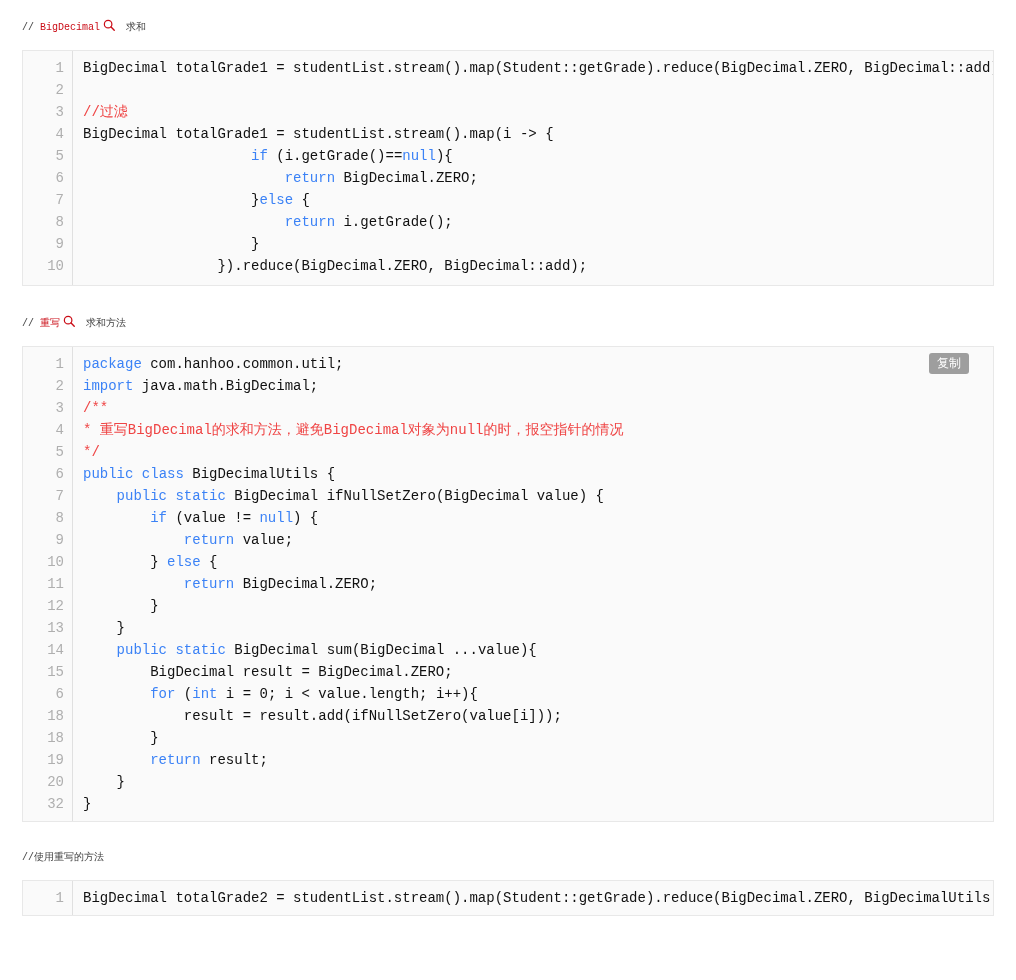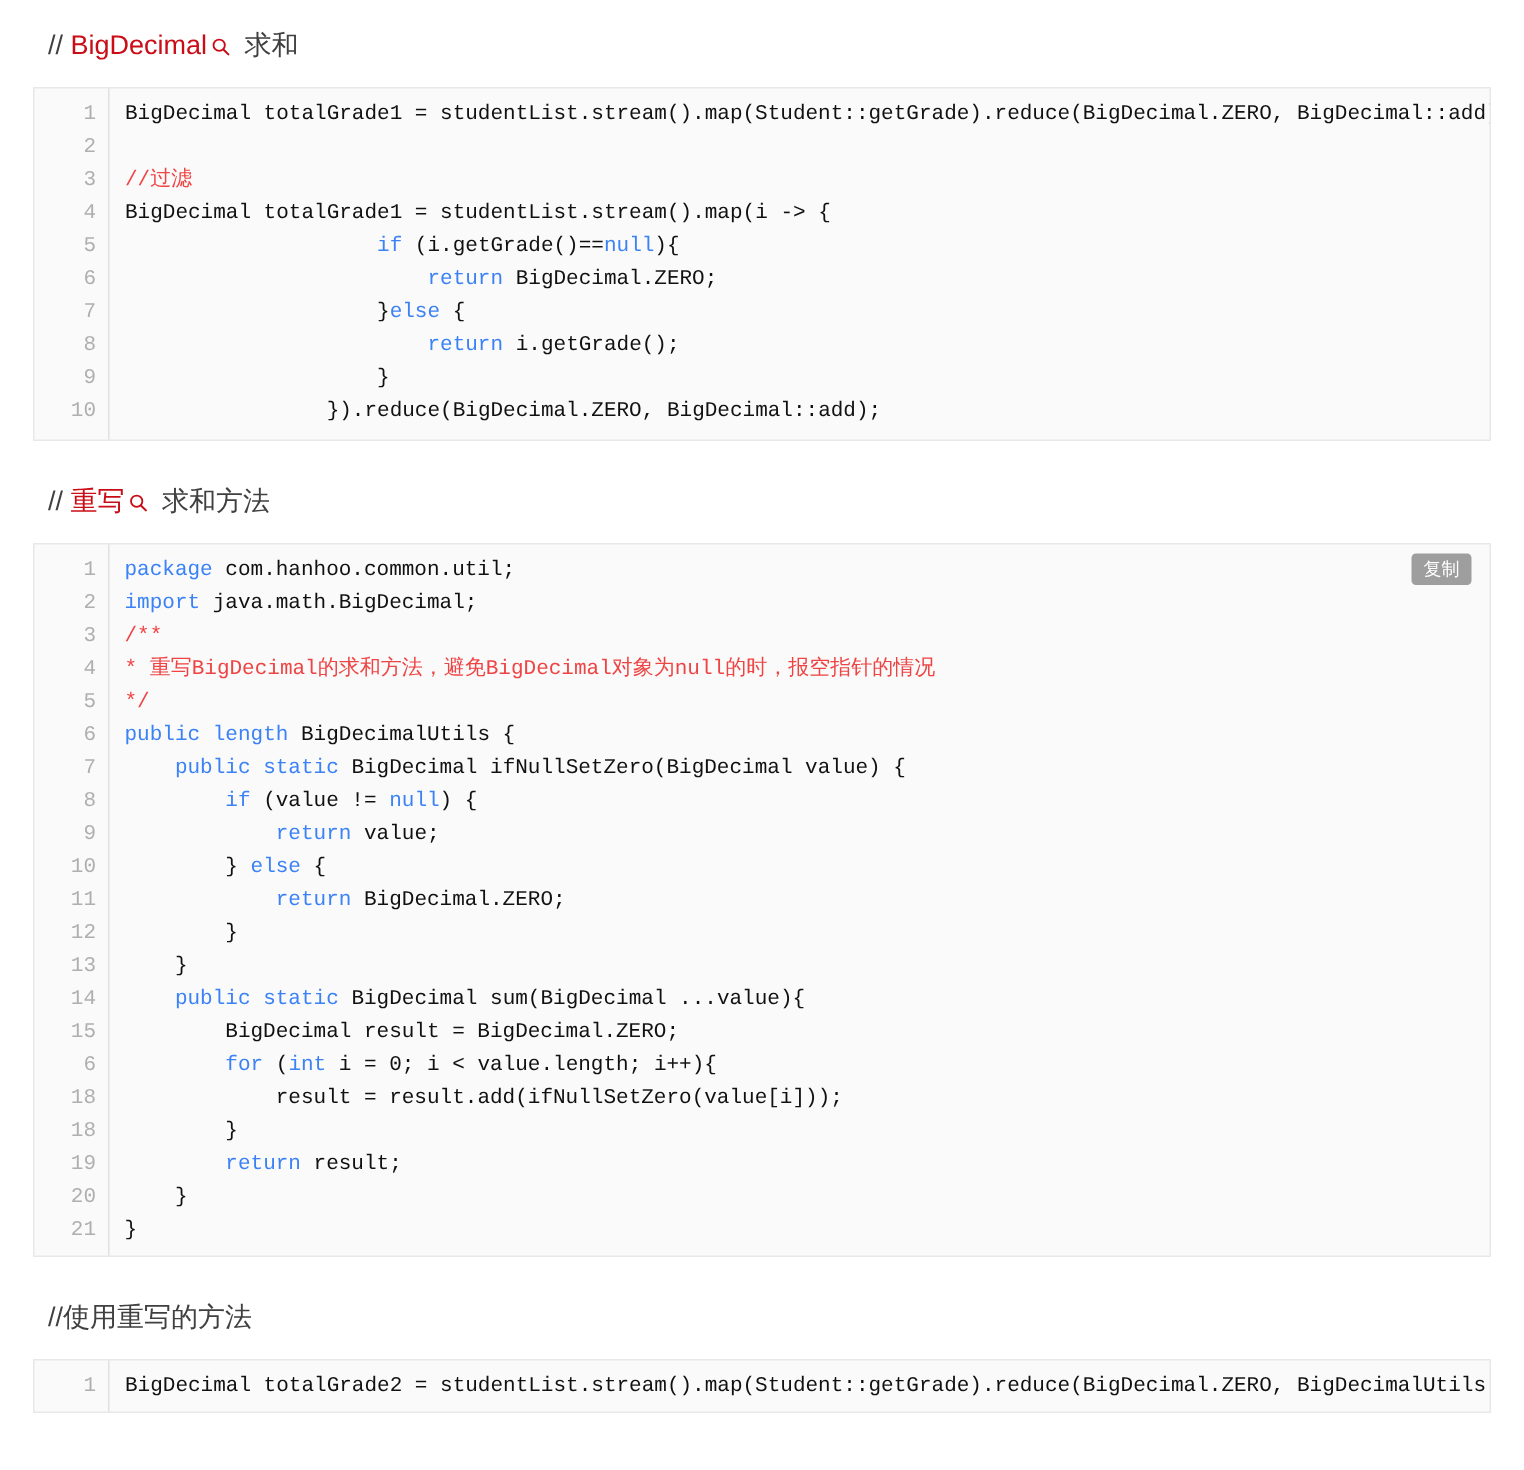--- a/index.html
+++ b/index.html
@@ -6,23 +6,24 @@
   body {
     margin: 0;
     padding: 10px 20px 20px 20px;
     font-family: -apple-system, BlinkMacSystemFont, "Segoe UI", "PingFang SC", "Microsoft YaHei", sans-serif;
     font-size: 14px;
     color: #303030;
     background: #fff;
     width: 1016px;
   }
   .heading {
-    margin: 8px 2px 16px 12px;
-    font-size: 18px;
+    margin: 8px 2px 16px 2px;
+    font-size: 10px;
     color: #404040;
+    font-family: Liberation Mono, monospace;
   }
   .heading .slashes { color: #404040; }
   .heading .search-icon {
     display: inline-block;
     width: 14px; height: 14px;
     vertical-align: -2px;
     margin-left: 2px; margin-right: 4px;
     position: relative;
   }
   .heading .search-icon svg { display:block; }
@@ -71,21 +72,21 @@
 
   
   .k { color:#3b82f6; }
   .c { color:#ef4444; }
   .n { color:#111; } 
 
   
   .copy-btn {
     position: absolute;
     top: 6px;
-    right: 12px;
+    right: 24px;
     background: #9e9e9e;
     color: #fff;
     font-size: 12px;
     padding: 2px 8px;
     border-radius: 3px;
     cursor: pointer;
     font-family: inherit;
   }
 
   a.kw-link { color:#ca0c16; text-decoration:none; }
@@ -153,29 +154,29 @@
         <span class="ln">11</span>
         <span class="ln">12</span>
         <span class="ln">13</span>
         <span class="ln">14</span>
         <span class="ln">15</span>
         <span class="ln">6</span>
         <span class="ln">18</span>
         <span class="ln">18</span>
         <span class="ln">19</span>
         <span class="ln">20</span>
-        <span class="ln">21</span>
+        <span class="ln">32</span>
     </div>
     <div class="code-area">
 <pre><span class="k">package</span><span class="n"> com.hanhoo.common.util;</span>
 <span class="k">import</span><span class="n"> java.math.BigDecimal;</span>
 <span class="c">/**</span>
 <span class="c">* 重写BigDecimal的求和方法，避免BigDecimal对象为null的时，报空指针的情况</span>
 <span class="c">*/</span>
-<span class="k">public</span><span> </span><span class="k">length</span><span class="n"> BigDecimalUtils {</span>
+<span class="k">public</span><span> </span><span class="k">class</span><span class="n"> BigDecimalUtils {</span>
 <span class="n">    </span><span class="k">public</span><span> </span><span class="k">static</span><span class="n"> BigDecimal </span><span class="n">ifNullSetZero</span><span class="n">(BigDecimal value) {</span>
 <span class="n">        </span><span class="k">if</span><span class="n"> (value != </span><span class="k">null</span><span class="n">) {</span>
 <span class="n">            </span><span class="k">return</span><span class="n"> value;</span>
 <span class="n">        } </span><span class="k">else</span><span class="n"> {</span>
 <span class="n">            </span><span class="k">return</span><span class="n"> BigDecimal.ZERO;</span>
 <span class="n">        }</span>
 <span class="n">    }</span>
 <span class="n">    </span><span class="k">public</span><span> </span><span class="k">static</span><span class="n"> BigDecimal </span><span class="n">sum</span><span class="n">(BigDecimal ...value){</span>
 <span class="n">        BigDecimal result = BigDecimal.ZERO;</span>
 <span class="n">        </span><span class="k">for</span><span class="n"> (</span><span class="k">int</span><span class="n"> i = </span><span class="n">0</span><span class="n">; i &lt; value.length; i++){</span>

